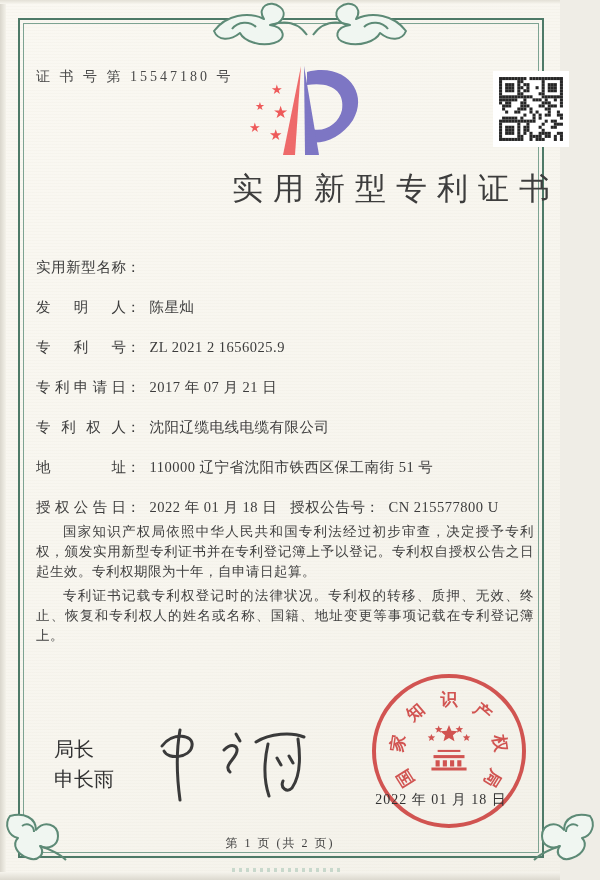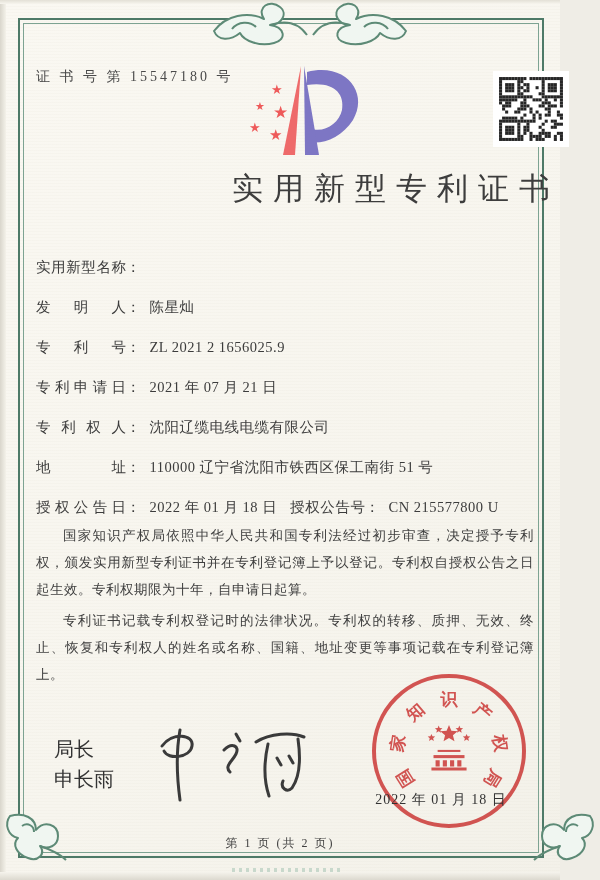--- a/index.html
+++ b/index.html
@@ -31,21 +31,21 @@
          font-size:31px;font-weight:400;letter-spacing:10px;color:#3d3d3d;}
   .fields{position:absolute;left:36px;top:256px;right:32px;}
   .frow{display:flex;align-items:baseline;margin-bottom:17px;font-size:14.5px;
         color:#3c3c3c;line-height:23px;position:relative;}
   .lbl{display:inline-block;width:90px;text-align:justify;text-align-last:justify;
        -moz-text-align-last:justify;white-space:nowrap;}
   .colon{margin-right:9px;}
   .val{letter-spacing:0.5px;white-space:nowrap;}
   .grant2{position:absolute;left:254px;top:0;display:flex;align-items:flex-start;}
   .paras{position:absolute;left:36px;right:26px;top:522px;font-size:13.5px;
-         line-height:27px;color:#3f3f3f;text-align:justify;}
+         line-height:20px;color:#3f3f3f;text-align:justify;}
   .paras p{margin:0 0 4px 0;text-indent:2em;letter-spacing:0.5px;}
   .officer{position:absolute;left:54px;top:734px;font-size:20px;color:#333;
            font-family:"Liberation Sans","DejaVu Sans",sans-serif;line-height:30px;}
   .signature{position:absolute;left:148px;top:720px;width:180px;height:88px;}
   .seal{position:absolute;left:372px;top:674px;width:146px;height:146px;
         border:4px solid #d84a4a;border-radius:50%;opacity:0.92;
         mix-blend-mode:multiply;}
   .seal-ring span{position:absolute;left:50%;top:50%;width:20px;height:22px;
         margin:-11px 0 0 -10px;text-align:center;font-size:17px;font-weight:bold;
         color:#d84a4a;font-family:"Liberation Serif","DejaVu Serif",serif;}
@@ -356,21 +356,21 @@
         <span class="val">陈星灿</span>
     </div>
     <div class="frow">
       <span class="lbl">专利号</span>
         <span class="colon">：</span>
         <span class="val">ZL 2021 2 1656025.9</span>
     </div>
     <div class="frow">
       <span class="lbl">专利申请日</span>
         <span class="colon">：</span>
-        <span class="val">2021 年 07 月 21 日</span>
+        <span class="val">2017 年 07 月 21 日</span>
     </div>
     <div class="frow">
       <span class="lbl">专利权人</span>
         <span class="colon">：</span>
         <span class="val">沈阳辽缆电线电缆有限公司</span>
     </div>
     <div class="frow">
       <span class="lbl">地址</span>
         <span class="colon">：</span>
         <span class="val">110000 辽宁省沈阳市铁西区保工南街 51 号</span>

